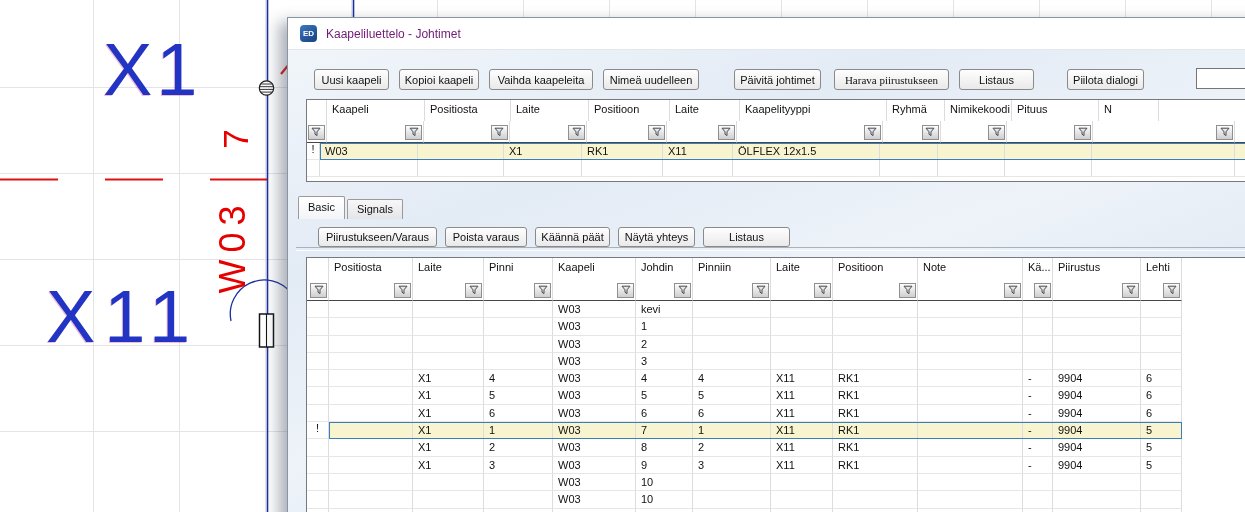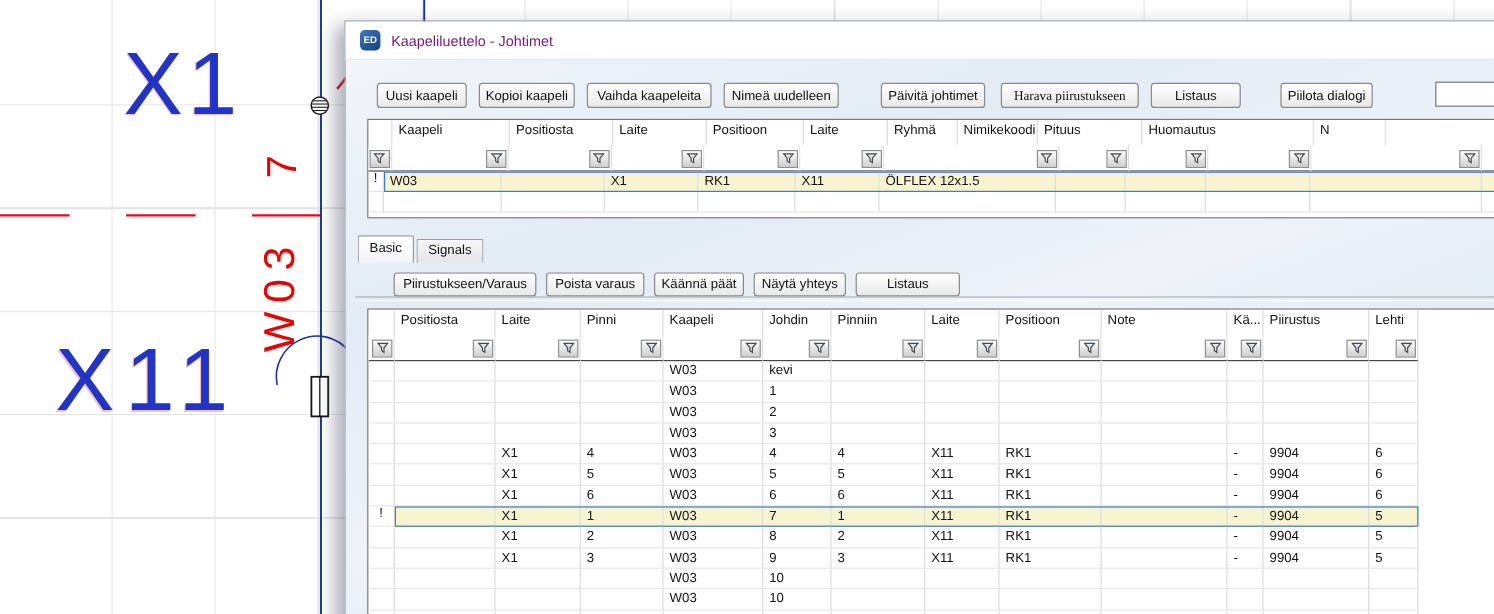--- a/index.html
+++ b/index.html
@@ -31,21 +31,21 @@
             border-bottom:1px solid #e3e7ec;display:flex;align-items:center;padding-left:12px;box-sizing:border-box;}
   .appicon{width:17px;height:17px;border-radius:4px;flex:0 0 auto;
            background:linear-gradient(145deg,#3e78c0,#16407e);color:#fff;
            font-size:8px;font-weight:bold;display:flex;align-items:center;justify-content:center;}
   .titletext{margin-left:9px;font-size:12px;color:#701a75;}
 
   .winbtn{height:21px;border:1px solid #8a8a8a;border-radius:3px;box-sizing:border-box;
           background:linear-gradient(#fefefe,#f5f5f5 45%,#e9e9e9);
           font-family:"Liberation Sans",sans-serif;font-size:11px;color:#111;padding:0;}
   .toolbar{position:absolute;left:0;top:51px;height:21px;display:flex;}
-  .actions{position:absolute;left:14px;top:209px;height:36px;display:flex;}
+  .actions{position:absolute;left:4px;top:209px;height:36px;display:flex;}
   .actions .winbtn{height:20px;}
 
   .show-label{position:absolute;left:872px;top:56px;font-size:11px;margin-left:48px;}
   .show-input{position:absolute;left:908px;top:50px;width:95px;height:21px;border:1px solid #767676;
               background:#fff;box-sizing:border-box;}
 
   .tabs{position:absolute;left:10px;top:179px;height:22px;display:flex;align-items:flex-end;}
   .tab{height:19px;line-height:19px;padding:0 9px;font-size:11px;margin-right:2px;
        border:1px solid #9a9a9a;border-bottom:none;border-radius:2px 2px 0 0;
        background:linear-gradient(#f7f7f8,#e4e5e8);}
@@ -125,24 +125,24 @@
     <input class="show-input" value="" style="">
 
     <div class="grid-panel t1" id="cablesTable">
         <div class="thead">
           <div class="hcell hind" style="width: 20px;"></div>
           <div class="hcell" style="width: 98px;">Kaapeli</div>
           <div class="hcell" style="width: 86px;">Positiosta</div>
           <div class="hcell" style="width: 78px;">Laite</div>
           <div class="hcell" style="width: 81px;">Positioon</div>
           <div class="hcell" style="width: 70px;">Laite</div>
+          <div class="hcell" style="width: 147px;">Kaapelityyppi</div>
           <div class="hcell" style="width: 58px;">Ryhmä</div>
           <div class="hcell" style="width: 67px;">Nimikekoodi</div>
           <div class="hcell" style="width: 87px;">Pituus</div>
-          <div class="hcell" style="width: 143px;">Huomautus</div>
           <div class="hcell" style="width: 60px;">N</div>
         </div>
         <div class="tfilter">
           <div class="fcell" style="width: 20px;">
             <button class="funnel-btn">
               <span><svg viewBox="0 0 10 10" width="10" height="10">
                   <path d="M1 1.2 H9 L6 4.8 V8.6 L4 7.2 V4.8 Z" fill="#dfe9f3" stroke="#4a4a4a" stroke-width="1"></path>
                 </svg></span>
             </button>
           </div>

